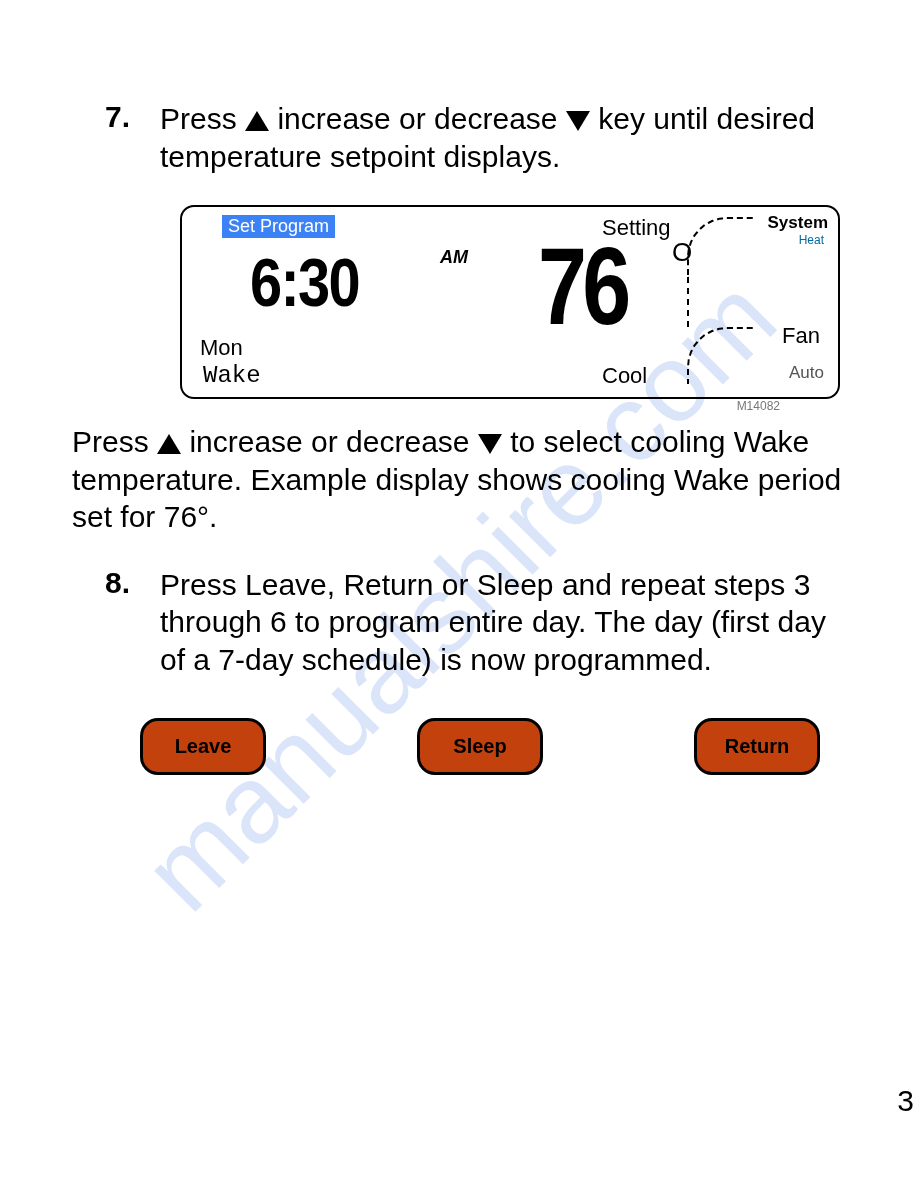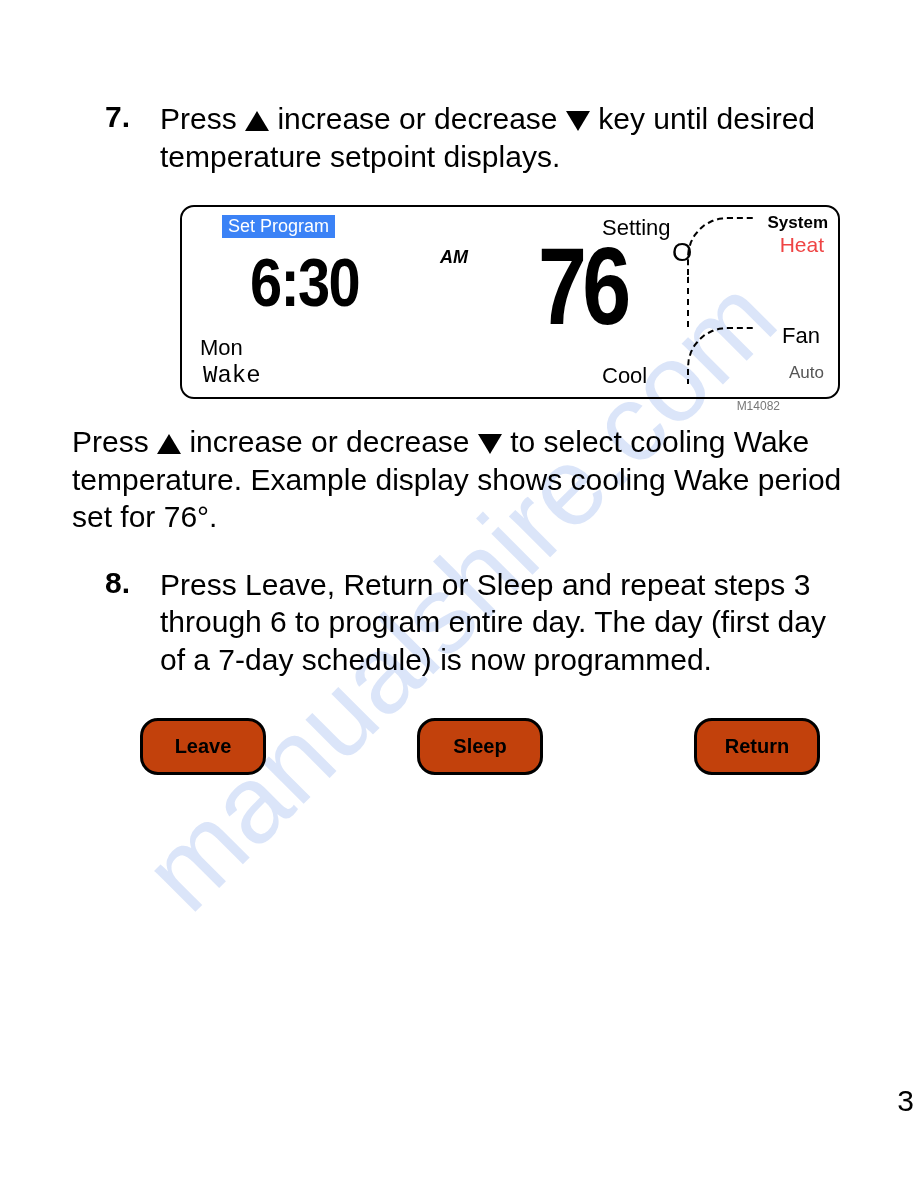--- a/index.html
+++ b/index.html
@@ -80,22 +80,22 @@
   }
   .lcd .system-label {
     position: absolute;
     top: 6px; right: 10px;
     font-size: 17px;
     font-weight: bold;
   }
   .lcd .heat-label {
     position: absolute;
     top: 26px; right: 14px;
-    font-size: 21px;
-    color: #ef4444;
+    font-size: 12px;
+    color: #0369a1;
   }
   .lcd .fan-label {
     position: absolute;
     top: 116px; right: 18px;
     font-size: 22px;
   }
   .lcd .auto-label {
     position: absolute;
     bottom: 14px; right: 14px;
     font-size: 17px;

